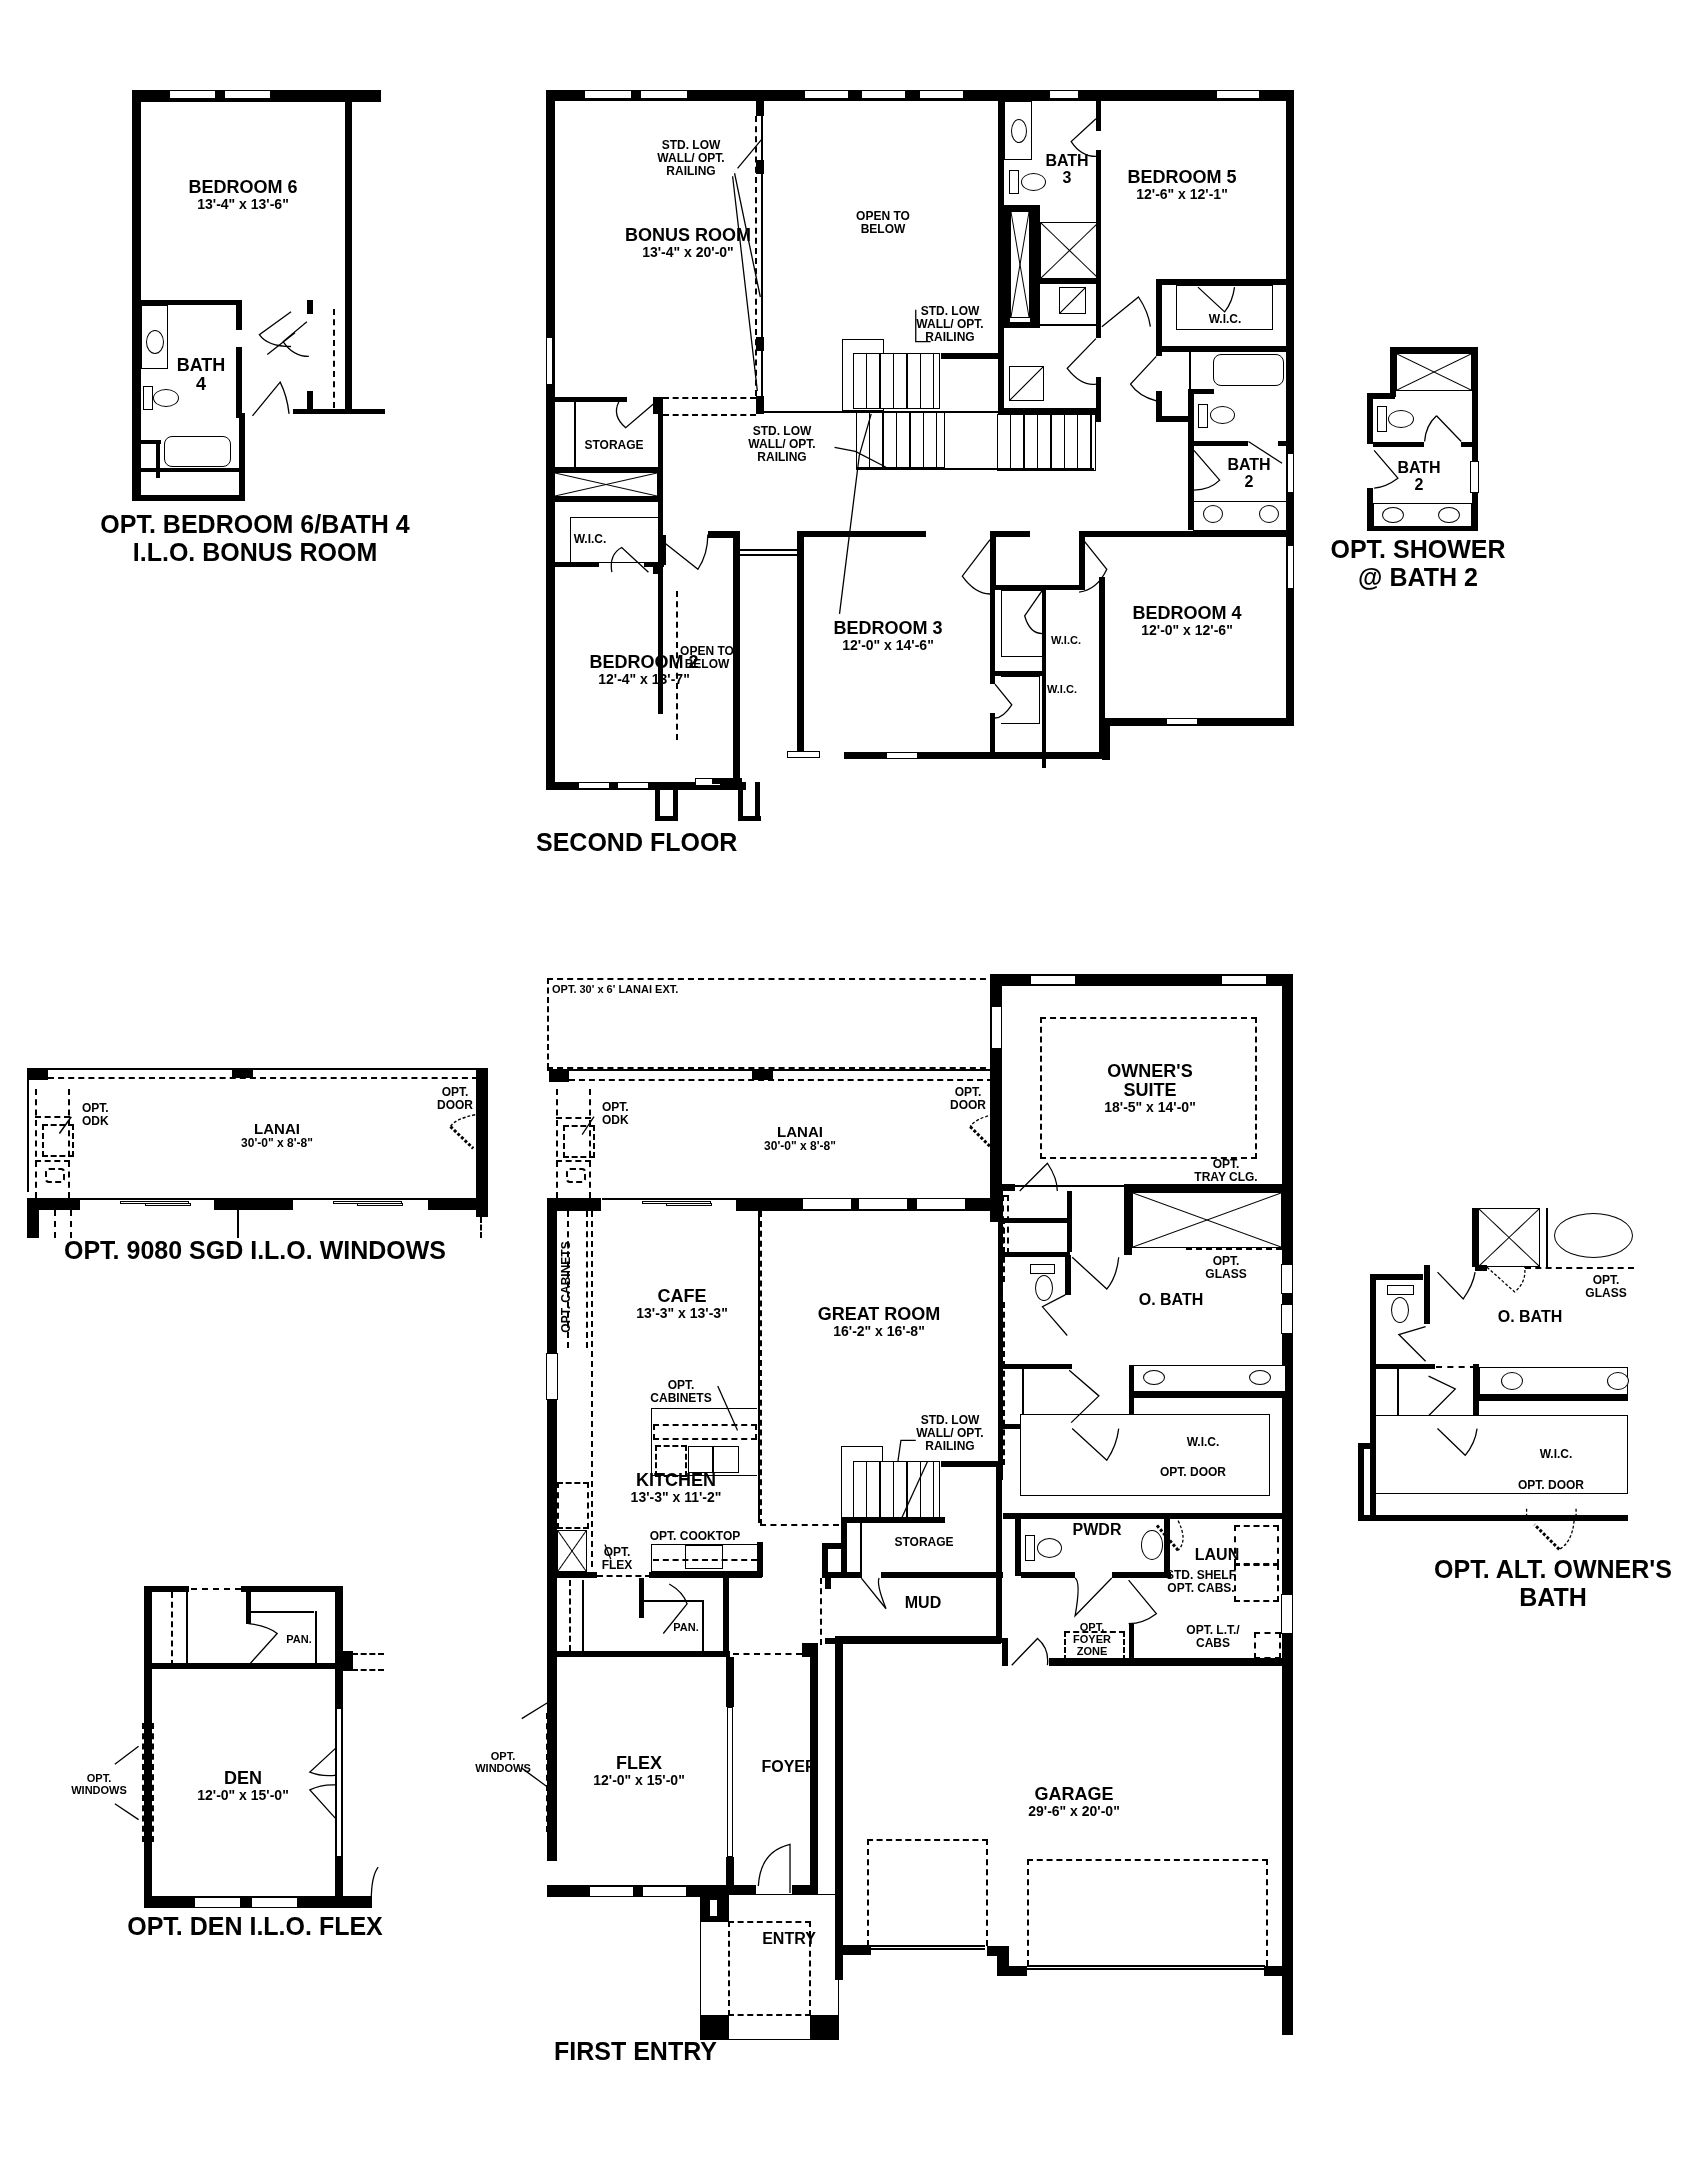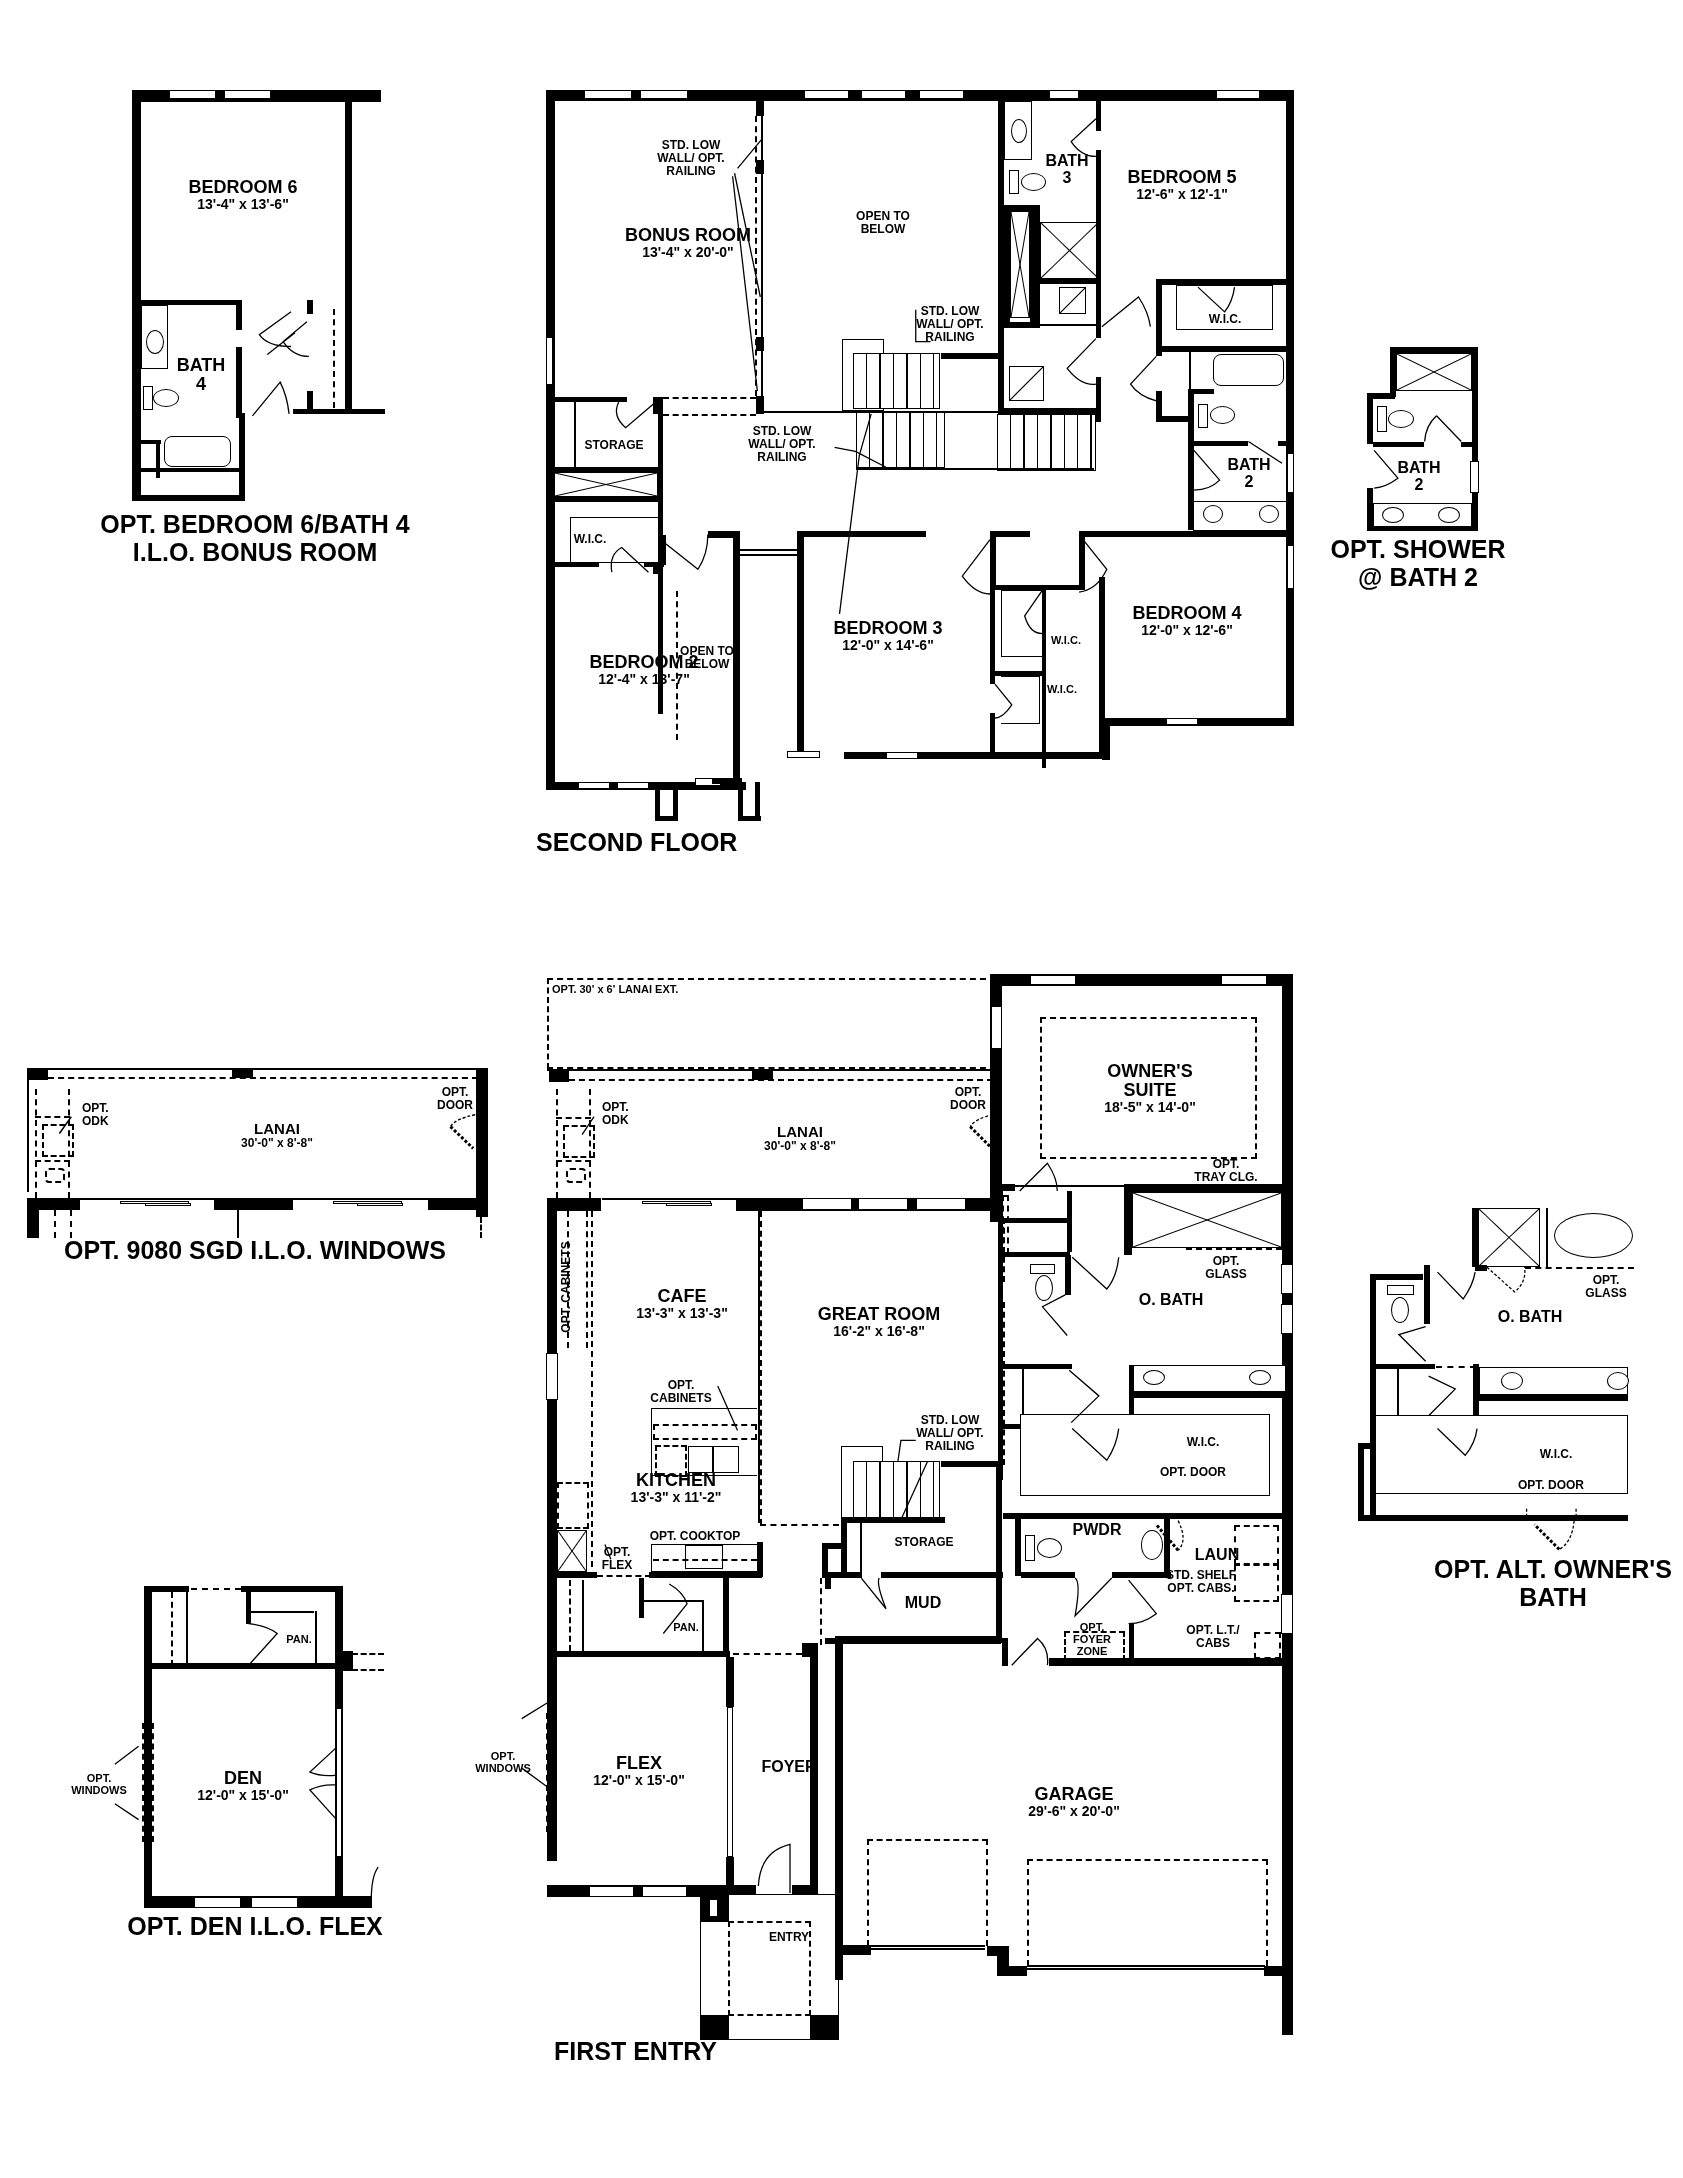--- a/index.html
+++ b/index.html
@@ -543,21 +543,21 @@
   <div class="wall" style="left:726px;top:1885px;width:30px;height:12px;"></div>
   <div class="wall" style="left:792px;top:1885px;width:26px;height:12px;"></div>
 
   <div class="box" style="left:700px;top:1894px;width:139px;height:146px;"></div>
   <div class="dash" style="left:728px;top:1921px;width:83px;height:95px;"></div>
   <div class="wall" style="left:700px;top:2015px;width:29px;height:25px;"></div>
   <div class="wall" style="left:810px;top:2015px;width:29px;height:25px;"></div>
   <div class="wall" style="left:700px;top:1894px;width:29px;height:28px;"></div>
   <div class="win" style="left:709px;top:1899px;width:9px;height:18px;"></div>
   <div class="lbl" style="left:789px;top:1931px;">
-    <span class="room-name" style="font-size:12px;">ENTRY</span>
+    <span class="room-name" style="font-size:16px;">ENTRY</span>
   </div>
 
   <div class="wall" style="left:835px;top:1643px;width:8px;height:337px;"></div>
   <div class="thin" style="left:837px;top:1698px;width:1.5px;height:149px;"></div>
   <div class="wall" style="left:835px;top:1636px;width:163px;height:8px;"></div>
   <div class="wall" style="left:1049px;top:1658px;width:243px;height:8px;"></div>
   <div class="wall" style="left:1002px;top:1638px;width:6px;height:28px;"></div>
   <div class="wall" style="left:843px;top:1945px;width:28px;height:10px;"></div>
   <div class="thin" style="left:861px;top:1945px;width:124px;height:1.5px;"></div>
   <div class="thin" style="left:861px;top:1948px;width:124px;height:1.5px;"></div>

